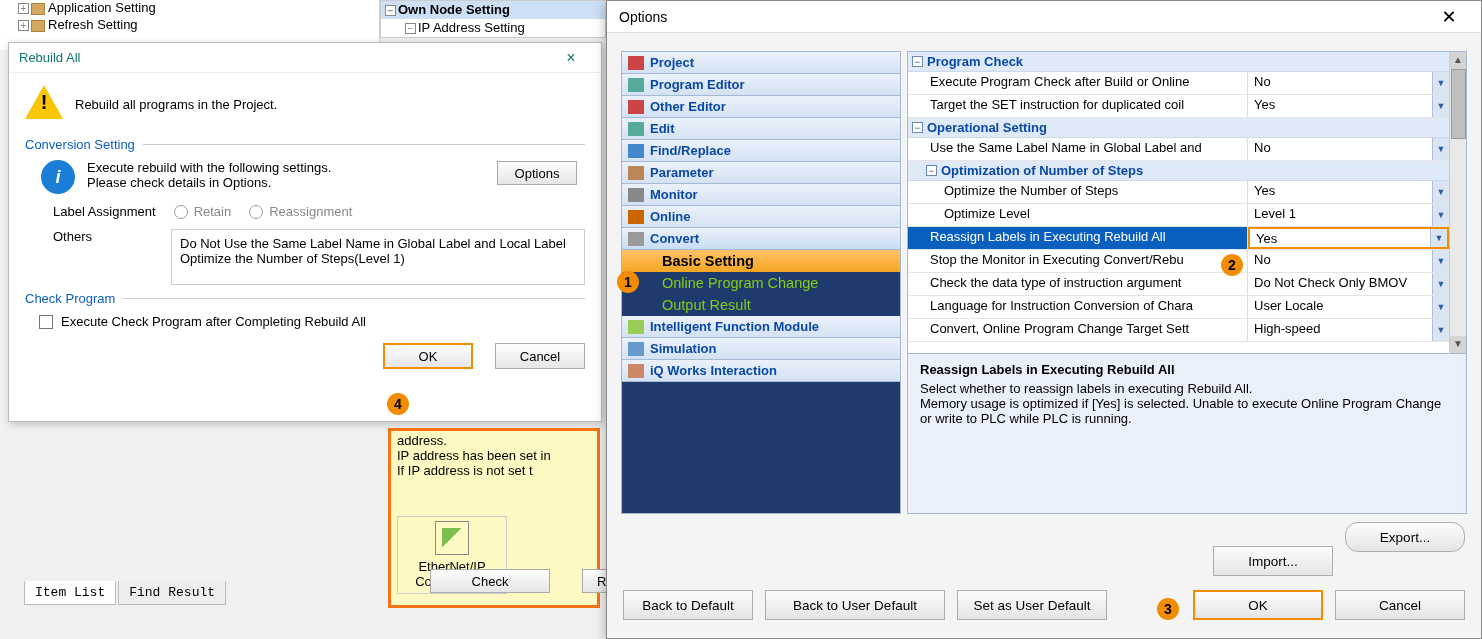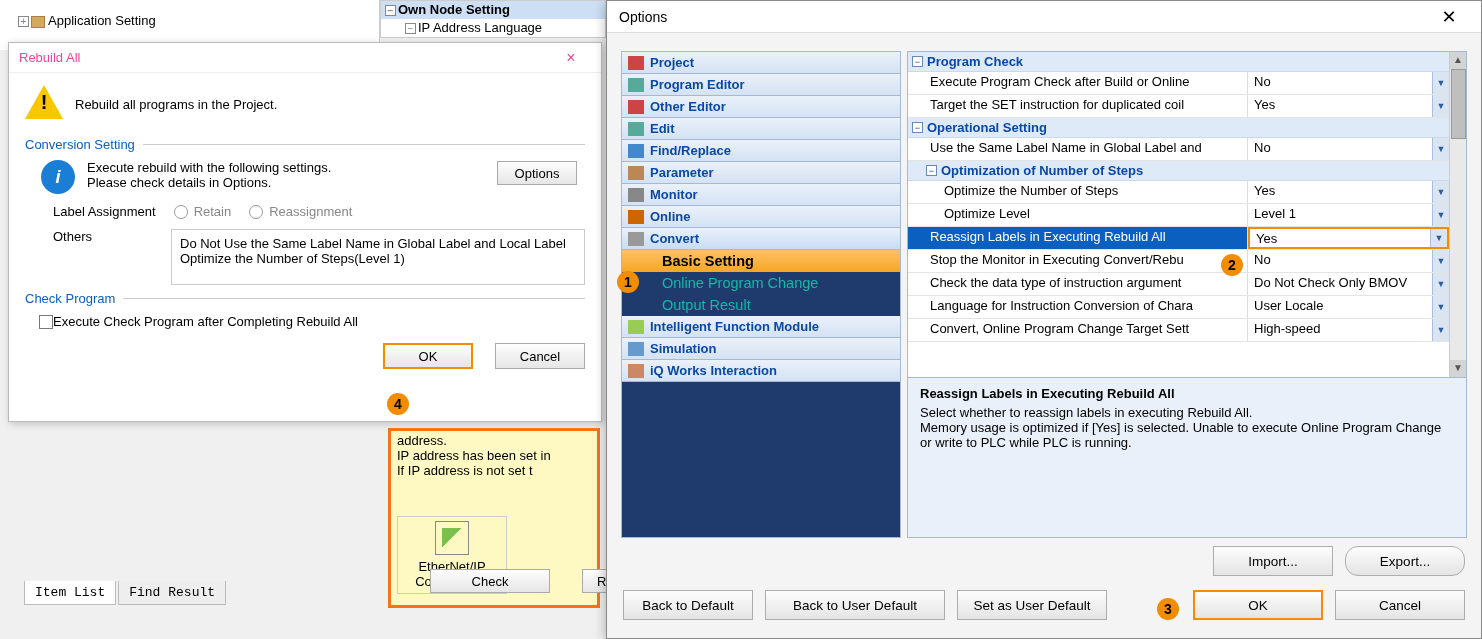--- a/index.html
+++ b/index.html
@@ -1,51 +1,51 @@
 <!DOCTYPE html>
 <html><head>
 <meta charset="utf-8">
 <style>
 * { box-sizing: border-box; margin: 0; padding: 0; font-family: "Segoe UI", Tahoma, sans-serif; font-size: 13px; }
 body { width: 1482px; height: 639px; background: #f0f0f0; position: relative; overflow: hidden; }
 
 
 .bg-tree { position: absolute; left: 0; top: 0; width: 380px; height: 50px; background: #fff; border-right:1px solid #ccc; }
-.bg-tree .item { padding: 13px 0 1px 18px; font-family: "Courier New", monospace; font-size: 13px; }
+.bg-tree .item { padding: 0 0 1px 18px; font-family: "Courier New", monospace; font-size: 13px; }
 .bg-tree .exp { display: inline-block; width: 11px; height: 11px; border: 1px solid #888; text-align: center; line-height: 9px; font-size: 10px; margin-right: 2px; vertical-align: middle; color:#888;}
 .bg-tree .tree-icon { display: inline-block; width: 14px; height: 12px; background: #d4a85e; margin-right: 3px; vertical-align: middle; border:1px solid #aa8040;}
 
 
 .bg-tree2 { position: absolute; left: 380px; top: 0; width: 226px; background: #fff; border:1px solid #ccc;}
 .bg-tree2 .row { padding: 1px 4px; font-family: "Courier New", monospace; font-size:13px; font-weight:bold; background:#ccdff5;}
 .bg-tree2 .row.sel { background:#fff; font-weight:normal;}
 .bg-tree2 .row .exp { display: inline-block; width: 11px; height: 11px; border: 1px solid #888; text-align: center; line-height: 9px; font-size: 10px; margin-right: 2px; vertical-align: middle;color:#888; background:#fff;}
 
 
 .dlg-rebuild { position: absolute; left: 8px; top: 42px; width: 594px; height: 380px; background: #fff; border:1px solid #bbb; box-shadow: 2px 2px 8px rgba(0,0,0,0.2);}
-.dlg-rebuild .titlebar { height:30px; line-height:30px; padding: 0 10px; color: #ec4899; font-size:14px; display:flex; justify-content:space-between; border-bottom:1px solid #eee;}
+.dlg-rebuild .titlebar { height:30px; line-height:30px; padding: 0 10px; color: #0f766e; font-size:14px; display:flex; justify-content:space-between; border-bottom:1px solid #eee;}
 .dlg-rebuild .close { width:40px; text-align:center; font-size:16px;}
 .dlg-rebuild .body { padding: 12px 16px 10px 16px; }
 .dlg-rebuild .warnrow { display: flex; gap:12px; align-items:center; margin-bottom:14px;}
 .warn-icn { width:38px; height:38px; position:relative;}
 .warn-icn::before{content:"";position:absolute;left:19px;top:0;border-left:19px solid transparent;border-right:19px solid transparent;border-bottom:34px solid #f9c600;transform:translateX(-19px);}
 .warn-icn::after{content:"!";position:absolute;left:0;top:6px;width:38px;text-align:center;font-size:20px;font-weight:bold;color:#000;}
 .dlg-rebuild .section-title { color: #0a5fbf; font-size: 13px; margin: 6px 0 4px 0; display:flex; align-items:center; gap:8px;}
 .dlg-rebuild .section-title::after{content:"";flex:1;height:1px;background:#ccc;}
 .dlg-rebuild .inforow { display:flex; gap:12px; align-items:flex-start; margin:8px 0 8px 16px;}
 .info-icn { width:34px;height:34px;border-radius:50%;background:#1a7ed6;color:#fff;display:flex;align-items:center;justify-content:center;font-size:18px;font-weight:bold; font-style:italic;}
 .btn { display:inline-flex;align-items:center;justify-content:center; background: linear-gradient(#fdfdfd,#e6e6e6); border:1px solid #aaa; padding:3px 14px; min-width:80px; height:24px; cursor:pointer; font-size:13px;}
 .btn.wide { min-width:90px; height:26px;}
 .btn-options{position:absolute; right:24px; top:118px;}
 .dlg-rebuild .labrow { display:flex; gap:18px; align-items:center; margin:10px 0 10px 28px;}
 .radiolbl { display:flex; align-items:center; gap:6px; color:#888;}
 .radiolbl .rad { width:14px;height:14px;border:1px solid #999;border-radius:50%;}
 .others-row{display:flex;gap:18px;align-items:flex-start;margin:8px 0 6px 28px;}
 .others-box{border:1px solid #ccc; width:420px; min-height:56px; padding:6px 8px; font-size:12.5px;}
-.chkrow{display:flex;align-items:center;margin:8px 0 0 14px;}
+.chkrow{display:flex;gap:8px;align-items:center;margin:8px 0 0 14px;}
 .chk{width:14px;height:14px;border:1px solid #777;}
 .dlg-rebuild .btnrow{display:flex;gap:22px;justify-content:flex-end;margin-top:14px;}
 .btn.accent{border:2px solid #f28c00;}
 .callout{width:22px;height:22px;border-radius:50%;background:#f28c00;color:#000;display:flex;align-items:center;justify-content:center;font-weight:bold;font-size:14px;position:absolute;}
 
 
 .bottom-tabs { position:absolute; left:4px; bottom:34px; display:flex; gap:2px;}
 .bottom-tabs .tab{border:1px solid #bbb;border-top:none;padding:4px 10px;background:#eee;font-family:"Courier New",monospace;}
 .bottom-tabs .tab:first-child{background:#fff;margin-left:20px;}
 
@@ -58,21 +58,21 @@
 
 
 .dlg-options{position:absolute;left:606px;top:0;width:876px;height:639px;background:#f4f4f4;border:1px solid #888;box-shadow:0 3px 12px rgba(0,0,0,0.3);display:flex;flex-direction:column;}
 .dlg-options .titlebar{height:32px;line-height:32px;padding:0 12px;display:flex;justify-content:space-between;background:#fff;border-bottom:1px solid #ddd;}
 .dlg-options .titlebar .ttl{font-size:14px;}
 .dlg-options .titlebar .close{width:40px;text-align:center;font-size:18px;}
 .dlg-options .content{display:flex;flex:1;padding:18px 14px 0 14px;gap:6px;overflow:hidden;}
 .opt-tree{width:280px;border:1px solid #a6b9d4;background:#1f3b6e;display:flex;flex-direction:column;}
 .opt-cat{background:linear-gradient(#eaf1fa,#d4e2f4);border-bottom:1px solid #a6b9d4;padding:3px 6px;color:#0948a6;font-weight:bold;font-size:14.5px;display:flex;align-items:center;gap:6px;}
 .opt-cat.expanded{background:linear-gradient(#eaf1fa,#c8dcf4);}
-.opt-sub{background:#1f3b6e;color:#14b8a6;padding:3px 6px 3px 40px;font-size:14.5px;}
+.opt-sub{background:#1f3b6e;color:#84cc16;padding:3px 6px 3px 40px;font-size:14.5px;}
 .opt-sub.sel{background:linear-gradient(#ffc268,#f5a623);color:#000;font-weight:bold;}
 
 .opt-grid{flex:1;display:flex;flex-direction:column;border:1px solid #a6b9d4;}
 .grid-scroll{flex:1;overflow:hidden;position:relative;background:#fff;}
 .grid-scroll .sbar{position:absolute;right:0;top:0;width:17px;height:100%;background:#e9e9e9;border-left:1px solid #ccc;}
 .grid-scroll .sbar .up,.grid-scroll .sbar .down{height:17px;background:#d4d4d4;text-align:center;line-height:15px;font-size:10px;color:#555;}
 .grid-scroll .sbar .thumb{position:absolute;top:17px;width:15px;left:1px;height:70px;background:#bfbfbf;border:1px solid #999;}
 .grp-hdr{background:#dfeaf8;color:#0948a6;font-weight:bold;padding:2px 4px 2px 4px;font-size:14.5px;display:flex;align-items:center;gap:4px;border-bottom:1px solid #ccd9ec;}
 .grp-hdr .pm{width:11px;height:11px;border:1px solid #6a88b8;display:inline-flex;align-items:center;justify-content:center;font-size:9px;color:#6a88b8;background:#fff;}
 .grp-hdr.sub{padding-left:18px;}
@@ -110,21 +110,21 @@
 </head>
 <body>
 
 <div class="bg-tree">
   <div class="item"><span class="exp">+</span><span class="tree-icon"></span><span>Application Setting</span></div>
   <div class="item"><span class="exp">+</span><span class="tree-icon"></span><span>Refresh Setting</span></div>
 </div>
 
 <div class="bg-tree2">
   <div class="row"><span class="exp">−</span><span>Own Node Setting</span></div>
-  <div class="row sel" style="padding-left:24px;"><span class="exp">−</span><span>IP Address Language</span></div>
+  <div class="row sel" style="padding-left:24px;"><span class="exp">−</span><span>IP Address Setting</span></div>
 </div>
 
 <div class="dlg-rebuild">
   <div class="titlebar">
     <span>Rebuild All</span>
     <span class="close">×</span>
   </div>
   <div class="body">
     <div class="warnrow">
       <div class="warn-icn"></div>
@@ -318,21 +318,21 @@
         </div>
       </div>
       <div class="help-box">
         <div class="ht">Reassign Labels in Executing Rebuild All</div>
         <div style="white-space:pre-line;">Select whether to reassign labels in executing Rebuild All.
 Memory usage is optimized if [Yes] is selected. Unable to execute Online Program Change or write to PLC while PLC is running.</div>
       </div>
     </div>
   </div>
   <div class="btnbar1">
-    <div class="obtn" style="min-width:120px;">Import...</div>
+    <div class="obtn" style="min-width:120px;margin-top:24px;">Import...</div>
     <div class="obtn" style="min-width:120px;border-radius:13px;">Export...</div>
   </div>
   <div class="btnbar2">
     <div class="obtn" style="min-width:130px;">Back to Default</div>
     <div class="obtn" style="min-width:180px;">Back to User Default</div>
     <div class="obtn" style="min-width:150px;">Set as User Default</div>
     <div class="spacer"></div>
     <div class="obtn accent" style="min-width:130px;">OK</div>
     <div class="obtn" style="min-width:130px;">Cancel</div>
   </div>

